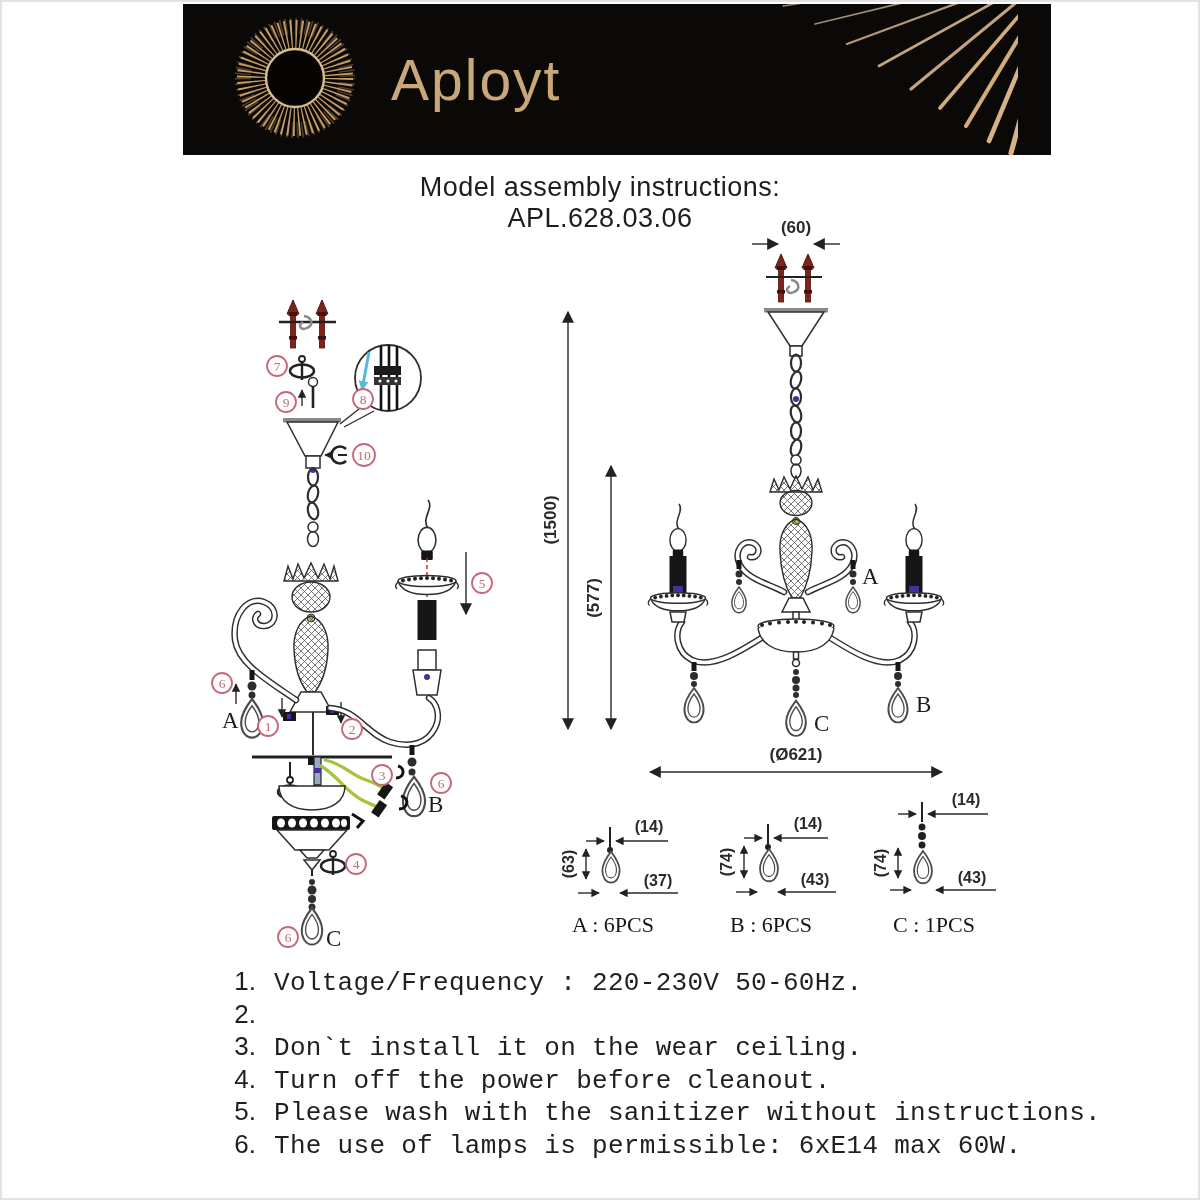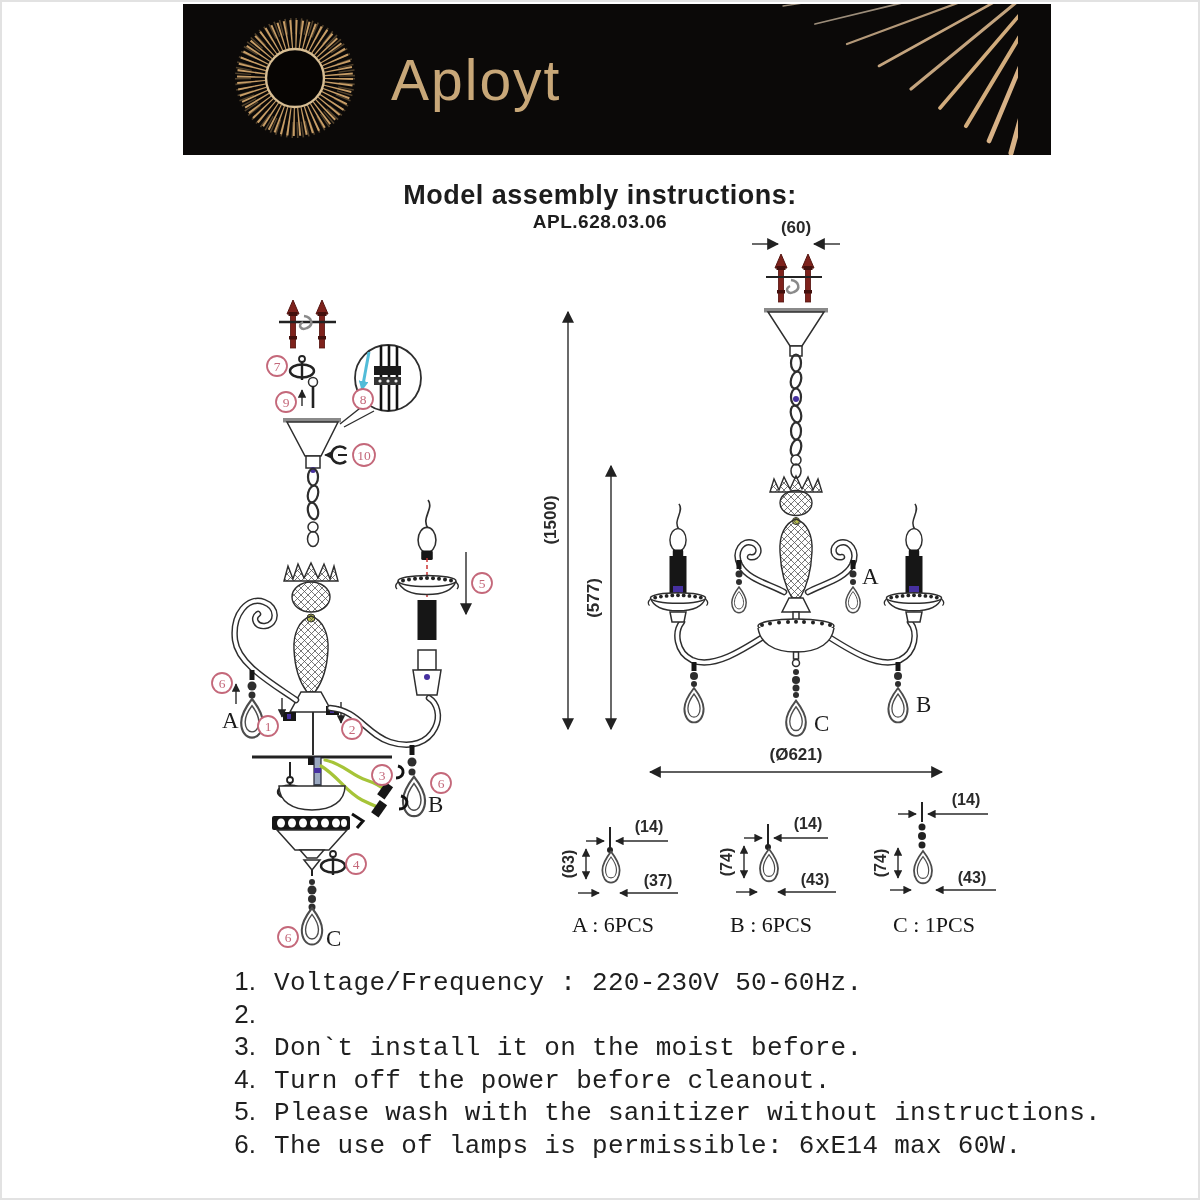--- a/index.html
+++ b/index.html
@@ -2,23 +2,23 @@
 <html><head>
 <meta charset="utf-8">
 <style>
   html,body{margin:0;padding:0;background:#888;}
   .page{position:relative;width:1200px;height:1200px;background:#fff;overflow:hidden;
         font-family:"Liberation Sans",sans-serif;box-shadow:inset 0 0 0 2px #e2e2e2;}
   
   .banner{position:absolute;left:183px;top:4px;width:868px;height:151px;background:#0b0908;}
   .banner svg{display:block;}
   
-  .titleblock{position:absolute;left:0;top:180px;width:100%;text-align:center;color:#1d1d1d;font-weight:bold;}
+  .titleblock{position:absolute;left:0;top:172px;width:100%;text-align:center;color:#1d1d1d;}
   .title-l1{font-size:27px;letter-spacing:.5px;}
-  .title-l2{font-size:19px;letter-spacing:.5px;}
+  .title-l2{font-size:27px;letter-spacing:.5px;}
   
   .diagram{position:absolute;left:0;top:0;width:1200px;height:1200px;}
   
   .instructions{position:absolute;left:212px;top:966px;width:820px;color:#1f1f1f;}
   .ins-row{display:flex;align-items:baseline;height:32.5px;}
   .ins-num{width:44px;text-align:right;font-size:26px;margin-right:18px;flex:none;}
   .ins-text{font-size:26px;letter-spacing:.3px;white-space:nowrap;font-family:Liberation Mono, monospace;}
   
   .ln{stroke:#2e2e2e;stroke-width:1.5;fill:none;}
   .fw{fill:#fff;stroke:#2e2e2e;stroke-width:1.5;}
@@ -526,21 +526,21 @@
   <div class="instructions">
     <div class="ins-row">
       <span class="ins-num">1.</span>
       <span class="ins-text">Voltage/Frequency : 220-230V 50-60Hz.</span>
     </div>
     <div class="ins-row">
       <span class="ins-num">2.</span>
     </div>
     <div class="ins-row">
       <span class="ins-num">3.</span>
-      <span class="ins-text">Don`t install it on the moist before.</span>
+      <span class="ins-text">Don`t install it on the wear ceiling.</span>
     </div>
     <div class="ins-row">
       <span class="ins-num">4.</span>
       <span class="ins-text">Turn off the power before cleanout.</span>
     </div>
     <div class="ins-row">
       <span class="ins-num">5.</span>
       <span class="ins-text">Please wash with the sanitizer without instructions.</span>
     </div>
     <div class="ins-row">

